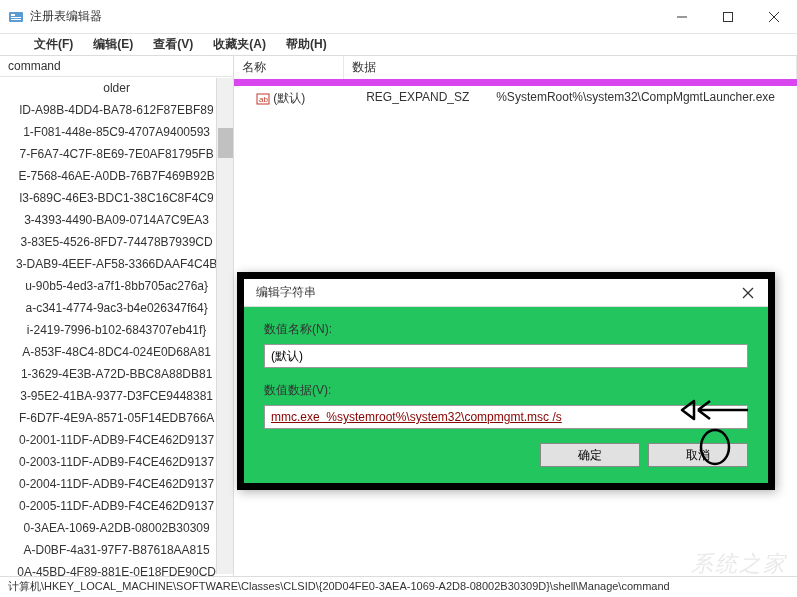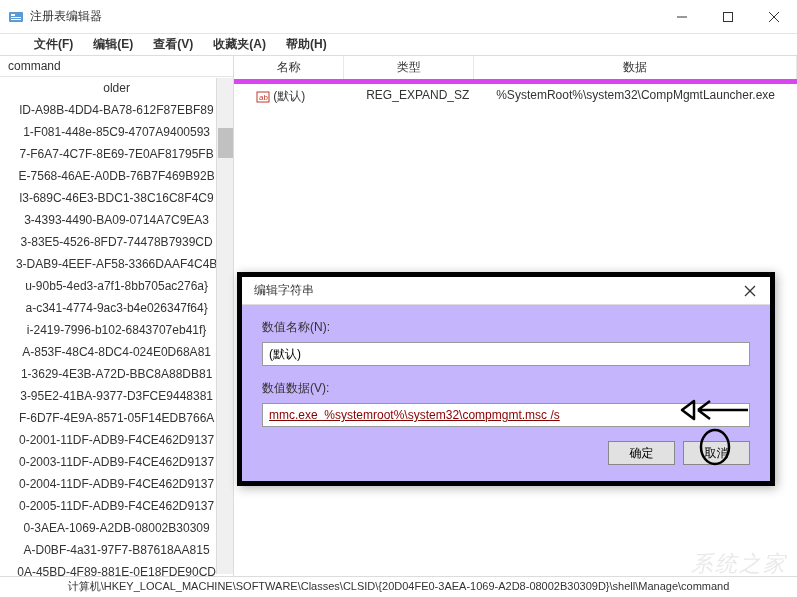--- a/index.html
+++ b/index.html
@@ -17,41 +17,41 @@
     .body-area { display: flex; height: 520px; }
     
     .tree-panel { width: 244px; border-right: 1px solid #dcdcdc; overflow: hidden; position: relative; }
     .tree-header { padding: 3px 8px; font-size: 12px; color: #333; border-bottom: 1px solid #e5e5e5; }
     .tree-list { overflow: hidden; text-align: center; }
     .tree-item { padding: 2px 4px; font-size: 12px; color: #333; white-space: nowrap; line-height: 18px; }
     .tree-scrollbar { position: absolute; right: 0; top: 22px; width: 17px; height: 496px; background: #f0f0f0; border-left: 1px solid #dcdcdc; }
     .tree-scroll-thumb { width: 15px; height: 30px; background: #c1c1c1; margin: 50px auto 0; }
     
     .list-panel { flex: 1; position: relative; }
-    .list-header { display: flex; border-bottom: 5px solid #d946ef; text-align: center; }
+    .list-header { display: flex; border-bottom: 7px solid #d946ef; }
     .list-col { padding: 3px 8px; font-size: 12px; color: #333; border-right: 1px solid #e8e8e8; }
     .list-col.name { width: 110px; }
     .list-col.type { width: 130px; }
     .list-col.data { flex: 1; }
     .list-row { display: flex; padding: 2px 0; }
     .list-cell { padding: 2px 22px; font-size: 12px; color: #333; }
     .cell-icon { display: inline-block; width: 14px; height: 14px; vertical-align: middle; margin-right: 3px; }
     
-    .statusbar { height: 22px; border-top: 1px solid #dcdcdc; padding: 2px 8px; font-size: 11px; color: #333; white-space: nowrap; overflow: hidden; text-align: center; }
+    .statusbar { height: 22px; border-top: 1px solid #dcdcdc; padding: 2px 8px; font-size: 11px; color: #333; white-space: nowrap; overflow: hidden; }
     
-    .dialog { position: absolute; left: 237px; top: 272px; width: 538px; background: #c4b5fd; border: 5px solid #000000; box-shadow: 2px 2px 10px rgba(0,0,0,0.3); }
+    .dialog { position: absolute; left: 237px; top: 272px; width: 538px; background: #22c55e; border: 7px solid #000000; box-shadow: 2px 2px 10px rgba(0,0,0,0.3); }
     .dialog-titlebar { height: 28px; display: flex; align-items: center; background: #fff; padding: 0 6px 0 12px; border-bottom: 1px solid #ddd; }
     .dialog-title { font-size: 12px; color: #333; flex: 1; }
     .dialog-close { width: 28px; height: 24px; display: flex; align-items: center; justify-content: center; }
     .dialog-body { padding: 14px 20px 16px; }
     .field-label { font-size: 12px; margin-bottom: 6px; color: #333; }
     .field-input { width: 100%; height: 24px; border: 1px solid #999; background: #fff; padding: 2px 6px; font-size: 12px; margin-bottom: 14px; }
     .value-input { color: #800; text-decoration: underline; }
     .dialog-buttons { display: flex; justify-content: flex-end; gap: 8px; }
-    .dlg-btn { width: 67px; height: 24px; border: 1px solid #888; background: #e1e1e1; font-size: 12px; }
+    .dlg-btn { width: 100px; height: 24px; border: 1px solid #888; background: #e1e1e1; font-size: 12px; }
     
     .arrow-annotation { position: absolute; left: 680px; top: 398px; pointer-events: none; }
     .oval-annotation { position: absolute; left: 695px; top: 427px; pointer-events: none; }
     
     .watermark { position: absolute; right: 10px; bottom: 18px; opacity: 0.25; font-size: 22px; color: #aaa; font-style: italic; letter-spacing: 2px; margin-top: 26px; }
   </style>
 </head>
 <body>
 
 <div class="titlebar">
@@ -120,21 +120,20 @@
         <div class="tree-item">A-D0BF-4a31-97F7-B87618AA815</div>
         <div class="tree-item">0A-45BD-4F89-881E-0E18FDE90CD</div>
       </div>
     <div class="tree-scrollbar">
       <div class="tree-scroll-thumb"></div>
     </div>
   </div>
   <div class="list-panel">
     <div class="list-header">
       <div class="list-col name">名称</div>
-      <div class="list-col type">类型</div>
       <div class="list-col data">数据</div>
     </div>
     <div class="list-row">
       <div class="list-cell" style="width:110px">
         <span class="cell-icon"><svg viewBox="0 0 14 14">
               <rect x="1" y="2" width="12" height="10" fill="#fff" stroke="#c0392b"></rect>
               <text x="3" y="10" font-size="8" fill="#c0392b">ab</text>
             </svg></span><span>(默认)</span>
       </div>
       <div class="list-cell" style="width:130px">REG_EXPAND_SZ</div>

